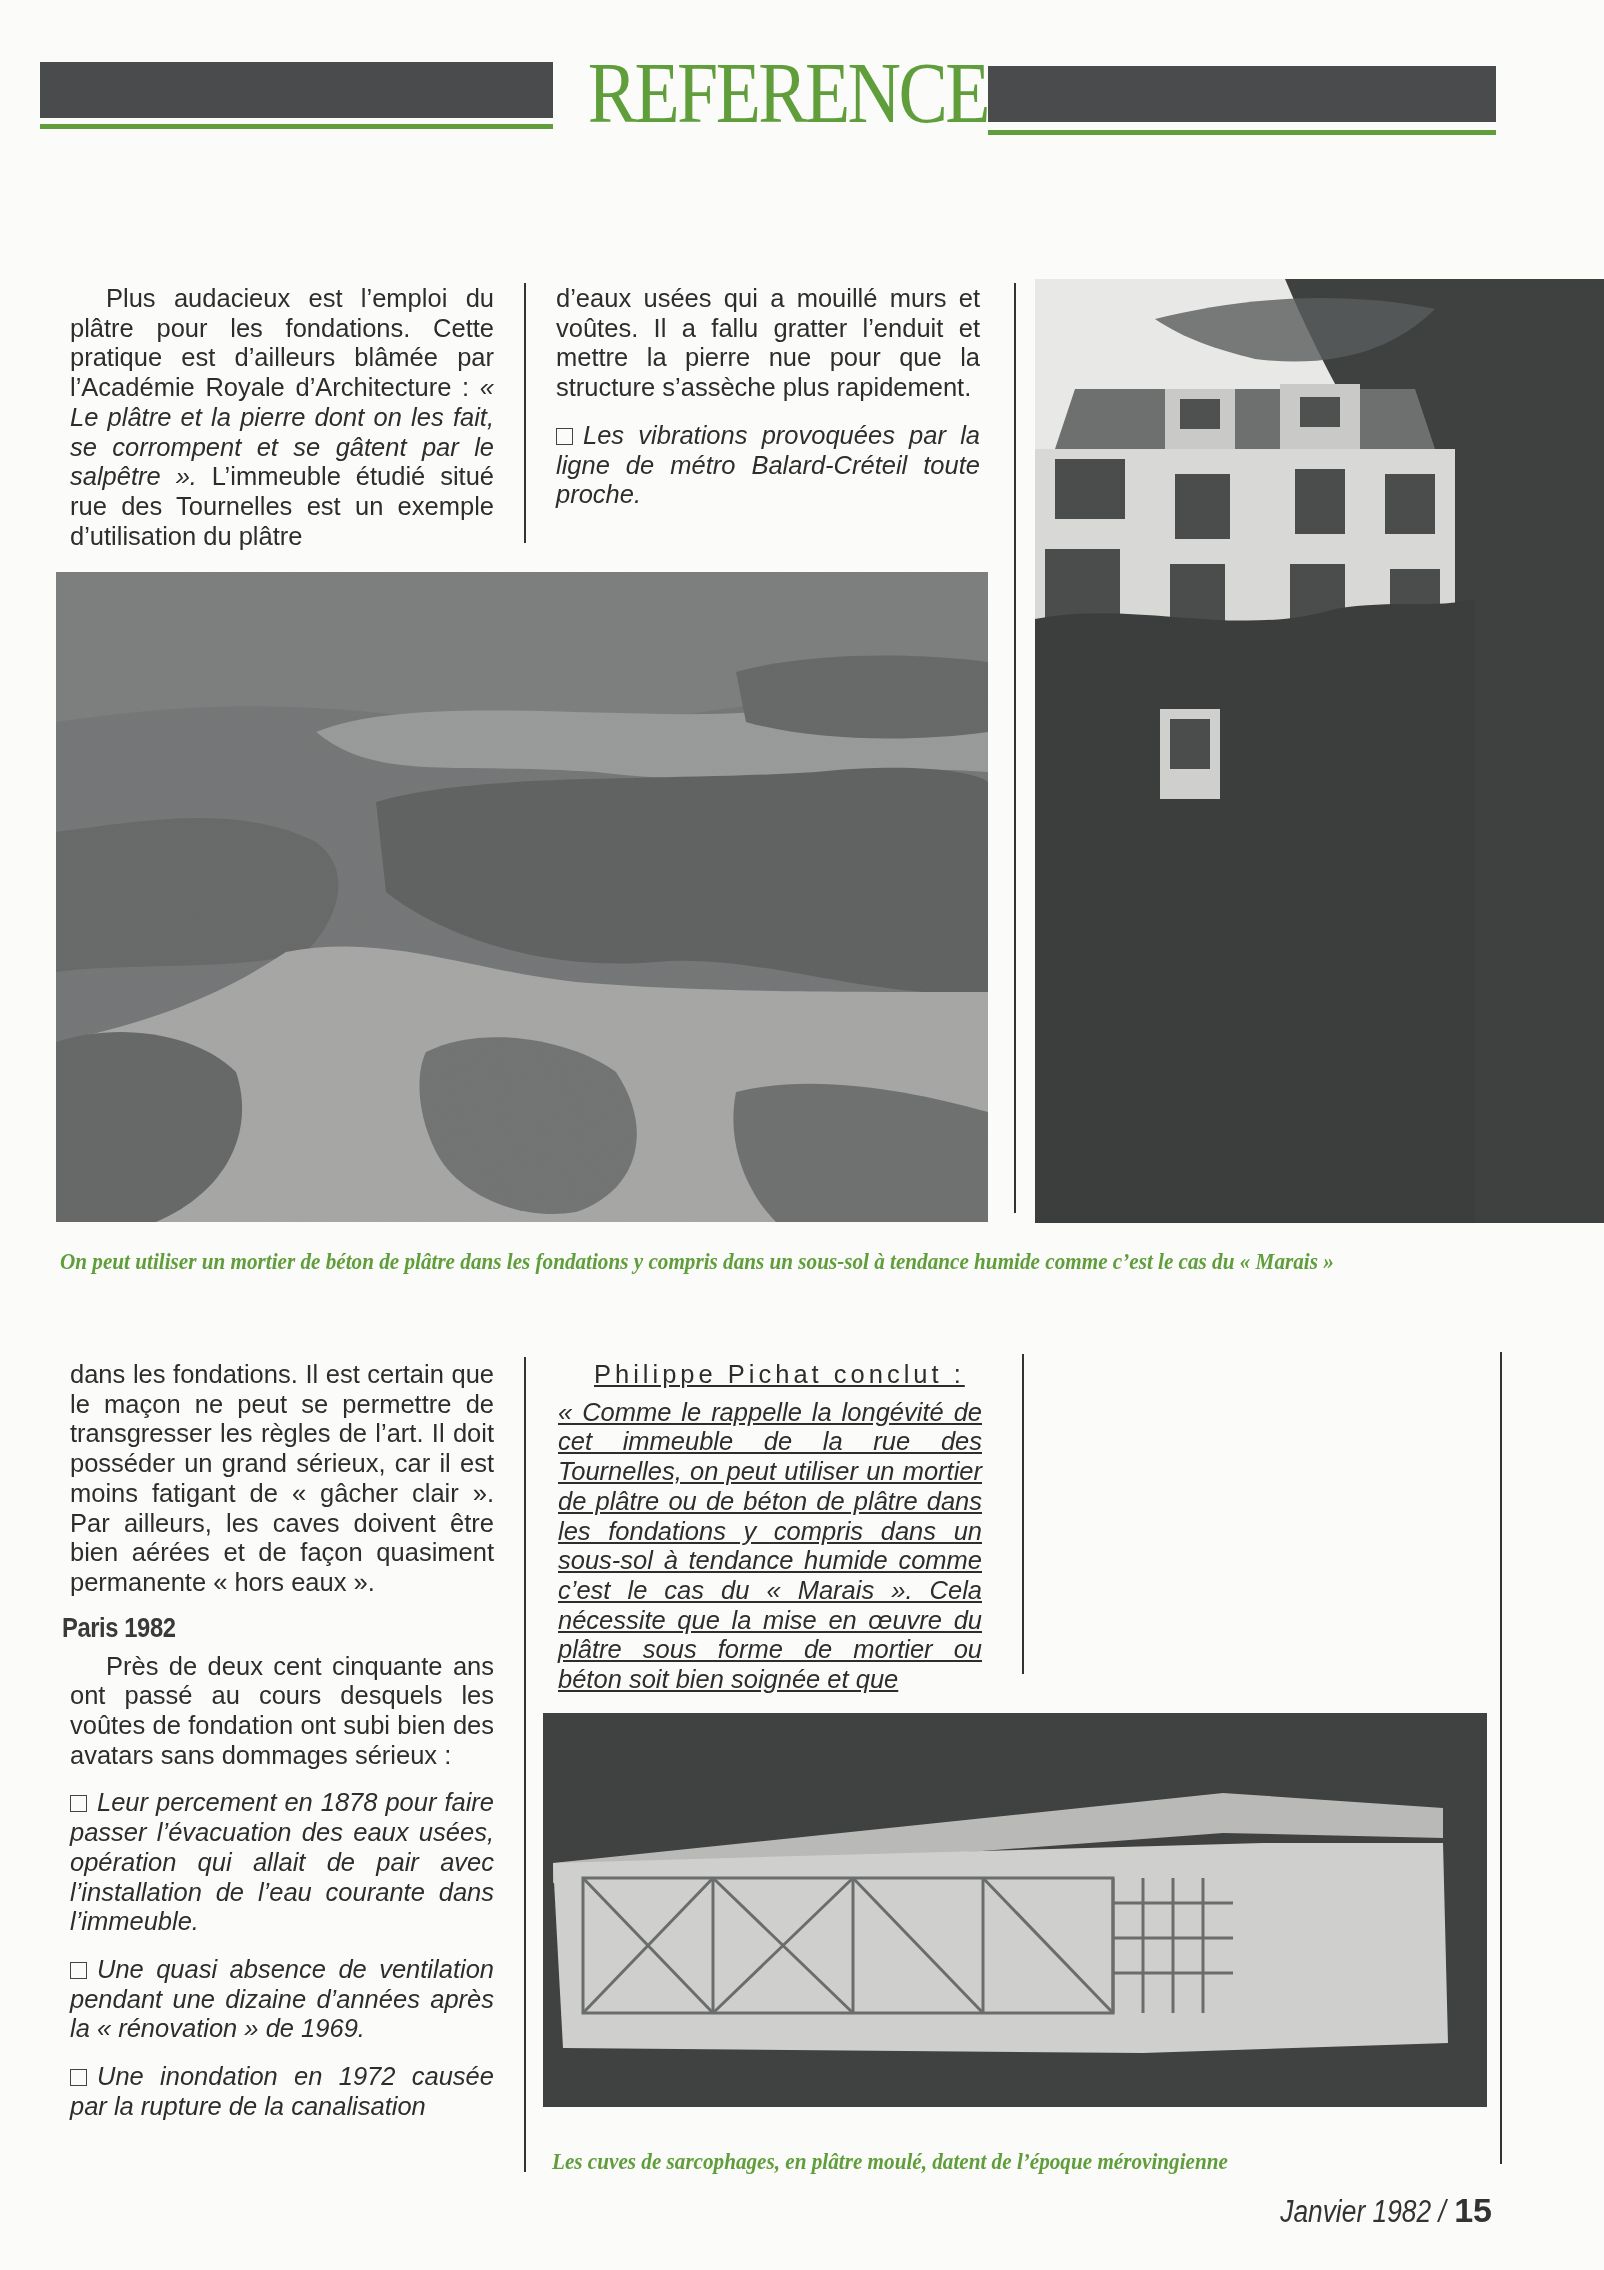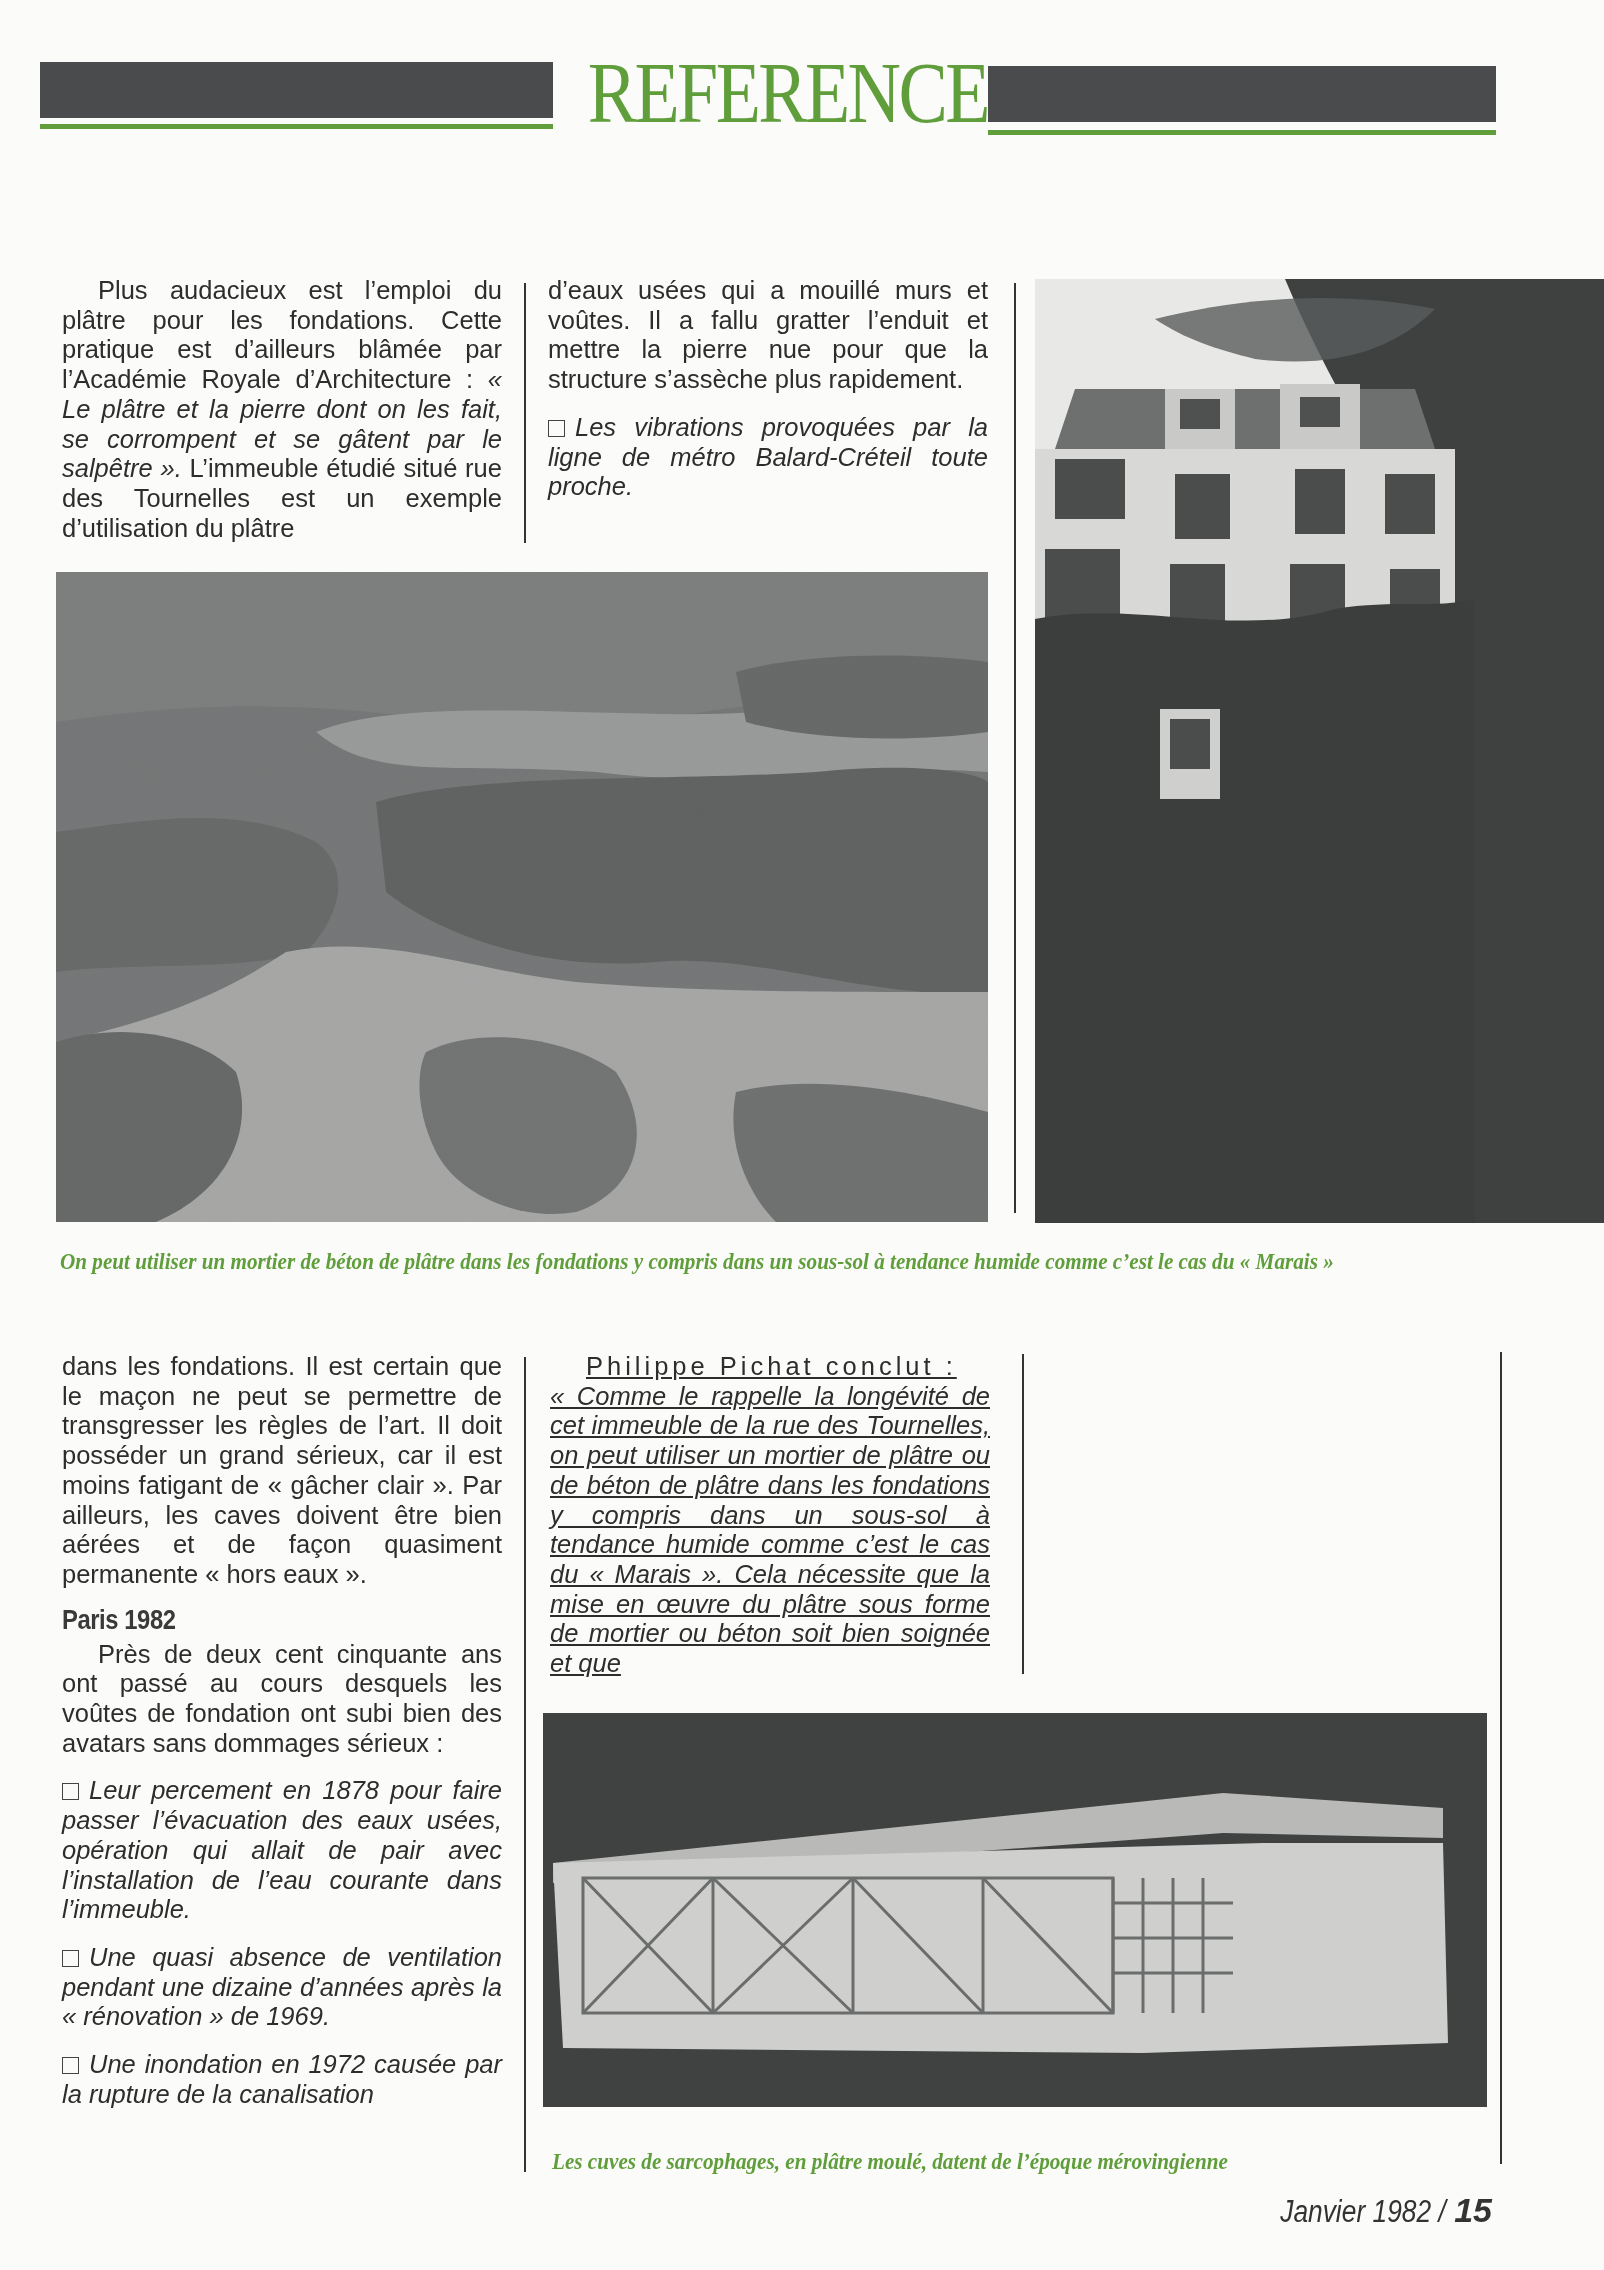--- a/index.html
+++ b/index.html
@@ -22,21 +22,21 @@
     font-family: "Liberation Serif", "DejaVu Serif", serif;
     font-size: 86px; line-height: 90px; color: #5f9e3b; letter-spacing: -3px;
     transform: scaleX(0.86); transform-origin: center;
   }
 
   
   .col {
     font-size: 25.5px; line-height: 29.7px; text-align: justify;
     color: #2d2d2d;
   }
-  .col p { margin: 0; }
+  .col p { margin: 8px; }
   .col p.ind { text-indent: 36px; }
   .col p.gap { margin-top: 18px; font-style: italic; }
   .col .it { font-style: italic; }
   .box {
     display: inline-block; width: 17px; height: 17px; border: 1.5px solid #444;
     margin-right: 10px; vertical-align: -1px; box-sizing: border-box;
   }
   .green-sq {
     display: inline-block; width: 17px; height: 17px; background: #6aa744;
     margin-left: 8px; vertical-align: -1px;
@@ -81,21 +81,21 @@
     transform: scaleX(0.85); transform-origin: left;
   }
   .spaced { letter-spacing: 4px; }
 
   
   #footer {
     left: 1180px; top: 2192px; width: 312px; text-align: right;
     font-size: 31px; line-height: 36px; color: #333;
   }
   #footer .issue { font-style: italic; font-weight: normal; transform: scaleX(0.85); display:inline-block; transform-origin:right; }
-  #footer .page { font-weight: bold; font-style: italic; font-size: 34px; }
+  #footer .page { font-weight: bold; font-size: 34px; }
 </style>
 </head>
 <body>
 
 <div id="hdr-left-bar" class="abs hdr-bar"></div>
 <div id="hdr-left-green" class="abs hdr-green"></div>
 <div id="hdr-title" class="abs">REFERENCE</div>
 <div id="hdr-right-bar" class="abs hdr-bar"></div>
 <div id="hdr-right-green" class="abs hdr-green"></div>
 

